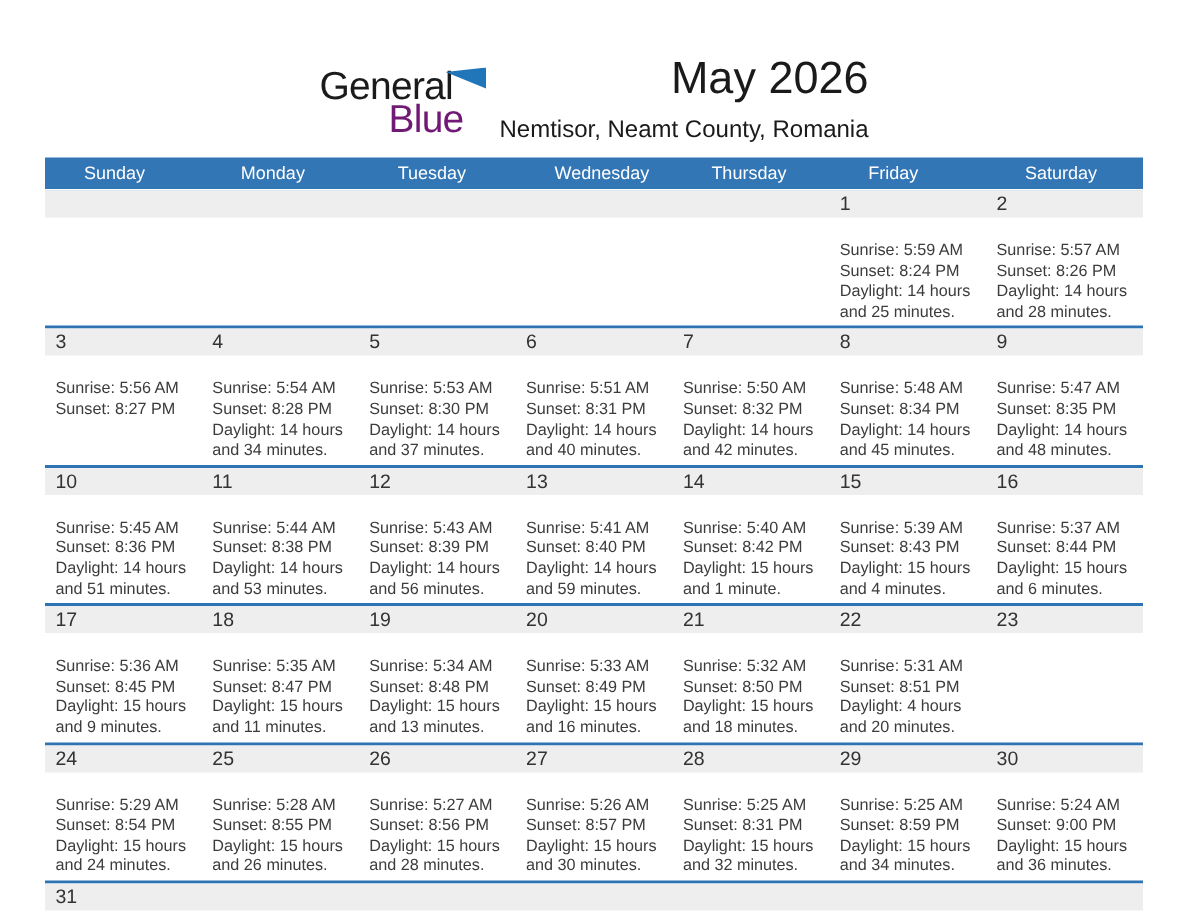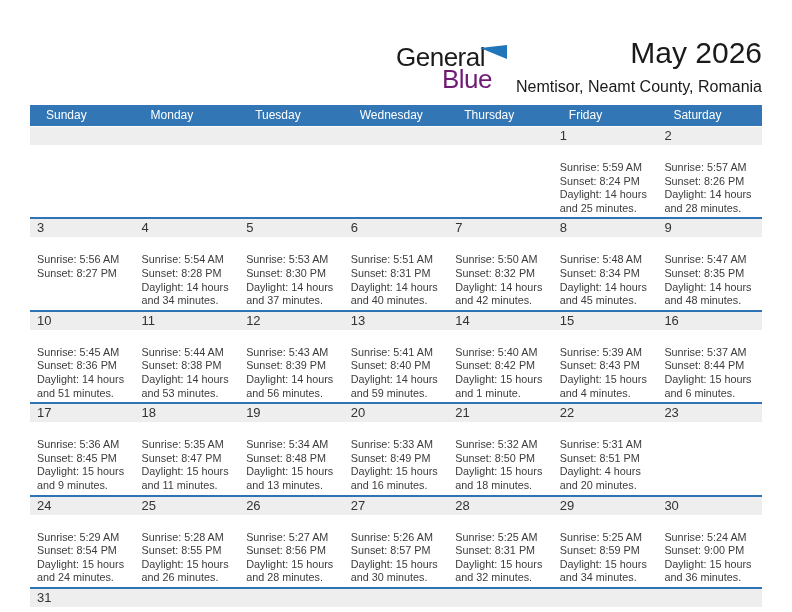--- a/index.html
+++ b/index.html
@@ -9,21 +9,21 @@
     font-family: "Liberation Sans", "DejaVu Sans", sans-serif;
     color: #333333;
     overflow: hidden;
     position: relative;
   }
   .page { width: 792px; height: 612px; position: relative; }
 
   
   .top-bar {
     position: absolute; top: 36px; left: 30px; right: 30px;
-    display: flex; justify-content: flex-end; align-items: flex-start;
+    display: flex; justify-content: center; align-items: flex-start;
   }
   .logo { position: relative; width: 120px; height: 58px; margin-top: 6px; }
   .logo-general {
     font-size: 26px; color: #1b1b1b; letter-spacing: -0.5px;
     position: absolute; top: 0; left: 0; white-space: nowrap;
   }
   .logo-triangle { position: absolute; left: 84px; top: 3px; }
   .logo-blue {
     font-size: 26px; color: #701a75; letter-spacing: -0.5px;
     position: absolute; top: 22px; left: 46px; white-space: nowrap;
@@ -35,21 +35,21 @@
   
   .calendar {
     position: absolute; left: 30px; top: 105px; width: 732px;
   }
   .dow-header {
     display: flex; background: #3276b5; height: 22px;
     border-bottom: 1px solid #ffffff;
   }
   .dow-cell {
     flex: 0 0 14.2857%; color: #ffffff; font-size: 12px;
-    line-height: 21px; padding-left: 16px; overflow: hidden; white-space: nowrap;
+    line-height: 21px; padding-left: 26px; overflow: hidden; white-space: nowrap;
   }
   .week-row { border-bottom: 2px solid #2e74b5; min-height: 73px; }
   .week-row:last-child { border-bottom: none; }
   .number-band { display: flex; background: #eeeeee; height: 18px; }
   .num-cell {
     flex: 0 0 14.2857%; font-size: 13px; color: #333333;
     padding-left: 7px; line-height: 18px;
   }
   .details-row { display: flex; }
   .detail-cell {

